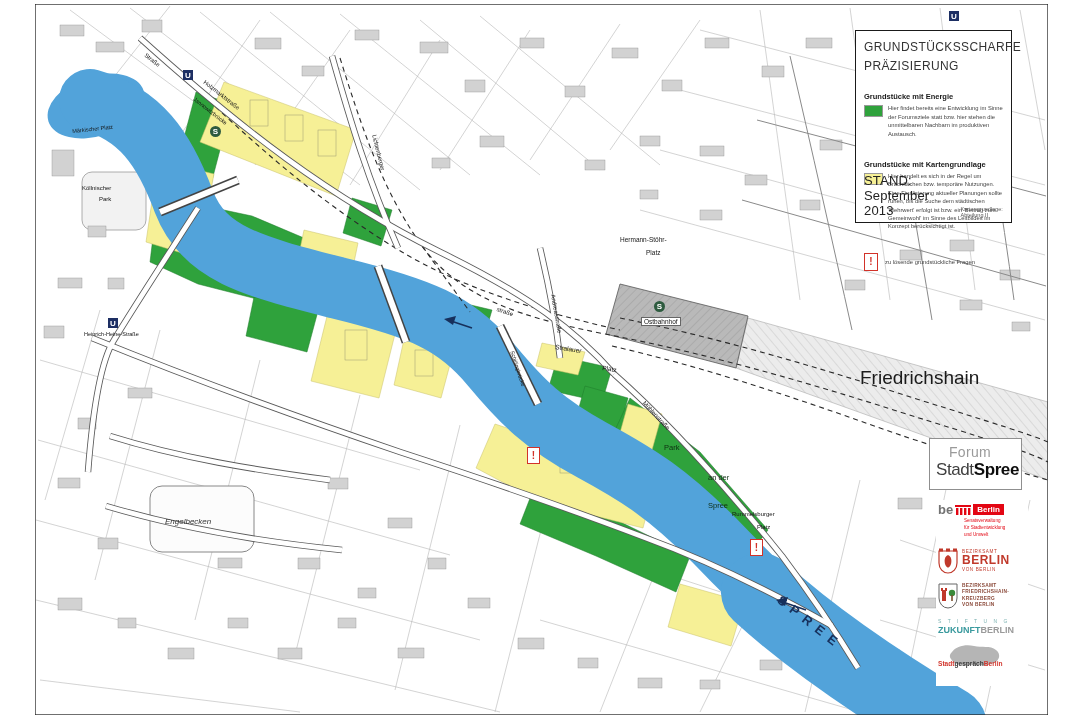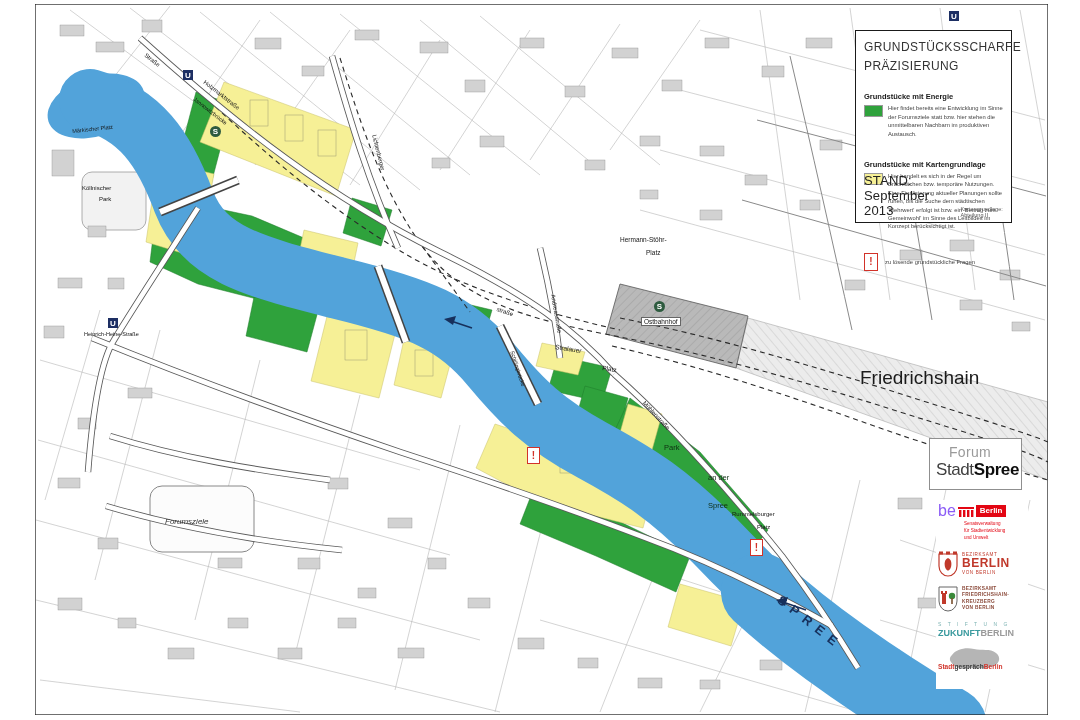--- a/index.html
+++ b/index.html
@@ -42,21 +42,21 @@
          border:1.6px solid #8f8f8f;box-sizing:border-box;padding:5px 9px 0 6px;}
   .forum .l1{font-size:14px;color:#9a9a9a;padding-left:13px;letter-spacing:.3px;}
   .forum .l2{font-size:17px;letter-spacing:-0.4px;}
   .forum .stadt{color:#3f3f3f;font-weight:400;}
   .forum .spree{color:#0d0d0d;font-weight:700;}
 
   
   .logos{position:absolute;left:936px;top:500px;width:88px;background:#fff;padding:3px 2px;}
   .logo{margin-bottom:9px;}
   .bb-row{display:flex;align-items:center;gap:2px;}
-  .bb-be{color:#8b5cf6;font-weight:normal;font-size:16px;line-height:1;}
+  .bb-be{color:#737373;font-weight:bold;font-size:13px;line-height:1;}
   .bb-berlin{background:#e30613;color:#fff;font-weight:bold;font-size:8px;padding:1px 4px;line-height:1.2;}
   .bb-sub{font-size:4.6px;color:#e30613;line-height:1.5;margin-top:2px;padding-left:26px;}
   .crest-row{display:flex;align-items:center;gap:4px;}
   .mitte-txt{color:#c0392b;line-height:1.1;}
   .mitte-txt .s{font-size:4.6px;letter-spacing:.6px;}
   .mitte-txt .b{font-size:12px;font-weight:bold;letter-spacing:.5px;}
   .fk-txt{color:#8b4a3a;font-size:4.8px;font-weight:bold;line-height:1.35;letter-spacing:.3px;}
   .stift .l1{font-size:5px;letter-spacing:2.5px;color:#7fb4b4;margin-bottom:1px;}
   .stift .l2{font-size:9px;font-weight:bold;}
   .stift .zuk{color:#3a9a9e;}
@@ -316,21 +316,21 @@
       <path d="M806,610 L780,601" stroke="#17305c" stroke-width="1.5" fill="none"></path>
       <polygon points="776,600 788,597 785,606" fill="#17305c"></polygon>
     </g>
 
     <rect x="35" y="4" width="1013" height="711" fill="none" stroke="#222" stroke-width="1.3"></rect>
   </g>
 </svg>
 
 <div class="ml" style="left:860px;top:368px;font-size:19px;color:#1a1a1a;">Friedrichshain</div>
 <div class="ml" style="left:783px;top:593px;font-size:13px;font-weight:bold;letter-spacing:7px;color:#17305c;transform:rotate(38deg);">SPREE</div>
-<div class="ml" style="left:165px;top:518px;font-size:8px;font-style:italic;color:#333;">Forumsziele</div>
+<div class="ml" style="left:165px;top:518px;font-size:8px;font-style:italic;color:#333;">Engelbecken</div>
 <div class="ml boxed" style="left:641px;top:317px;font-size:6.5px;">Ostbahnhof</div>
 <div class="ml" style="left:620px;top:236px;font-size:6.5px;">Hermann-Stöhr-</div>
 <div class="ml" style="left:646px;top:249px;font-size:6.5px;">Platz</div>
 <div class="ml" style="left:556px;top:343px;font-size:6.5px;transform:rotate(9deg);">Stralauer</div>
 <div class="ml" style="left:603px;top:364px;font-size:6.5px;transform:rotate(9deg);">Platz</div>
 <div class="ml" style="left:732px;top:511px;font-size:6px;">Rummelsburger</div>
 <div class="ml" style="left:757px;top:524px;font-size:6px;">Platz</div>
 <div class="ml" style="left:664px;top:444px;font-size:7.5px;color:#0e2e12;">Park</div>
 <div class="ml" style="left:684px;top:474px;font-size:7.5px;color:#0e2e12;margin-left:24px;">an der</div>
 <div class="ml" style="left:708px;top:502px;font-size:7.5px;color:#0e2e12;">Spree</div>

